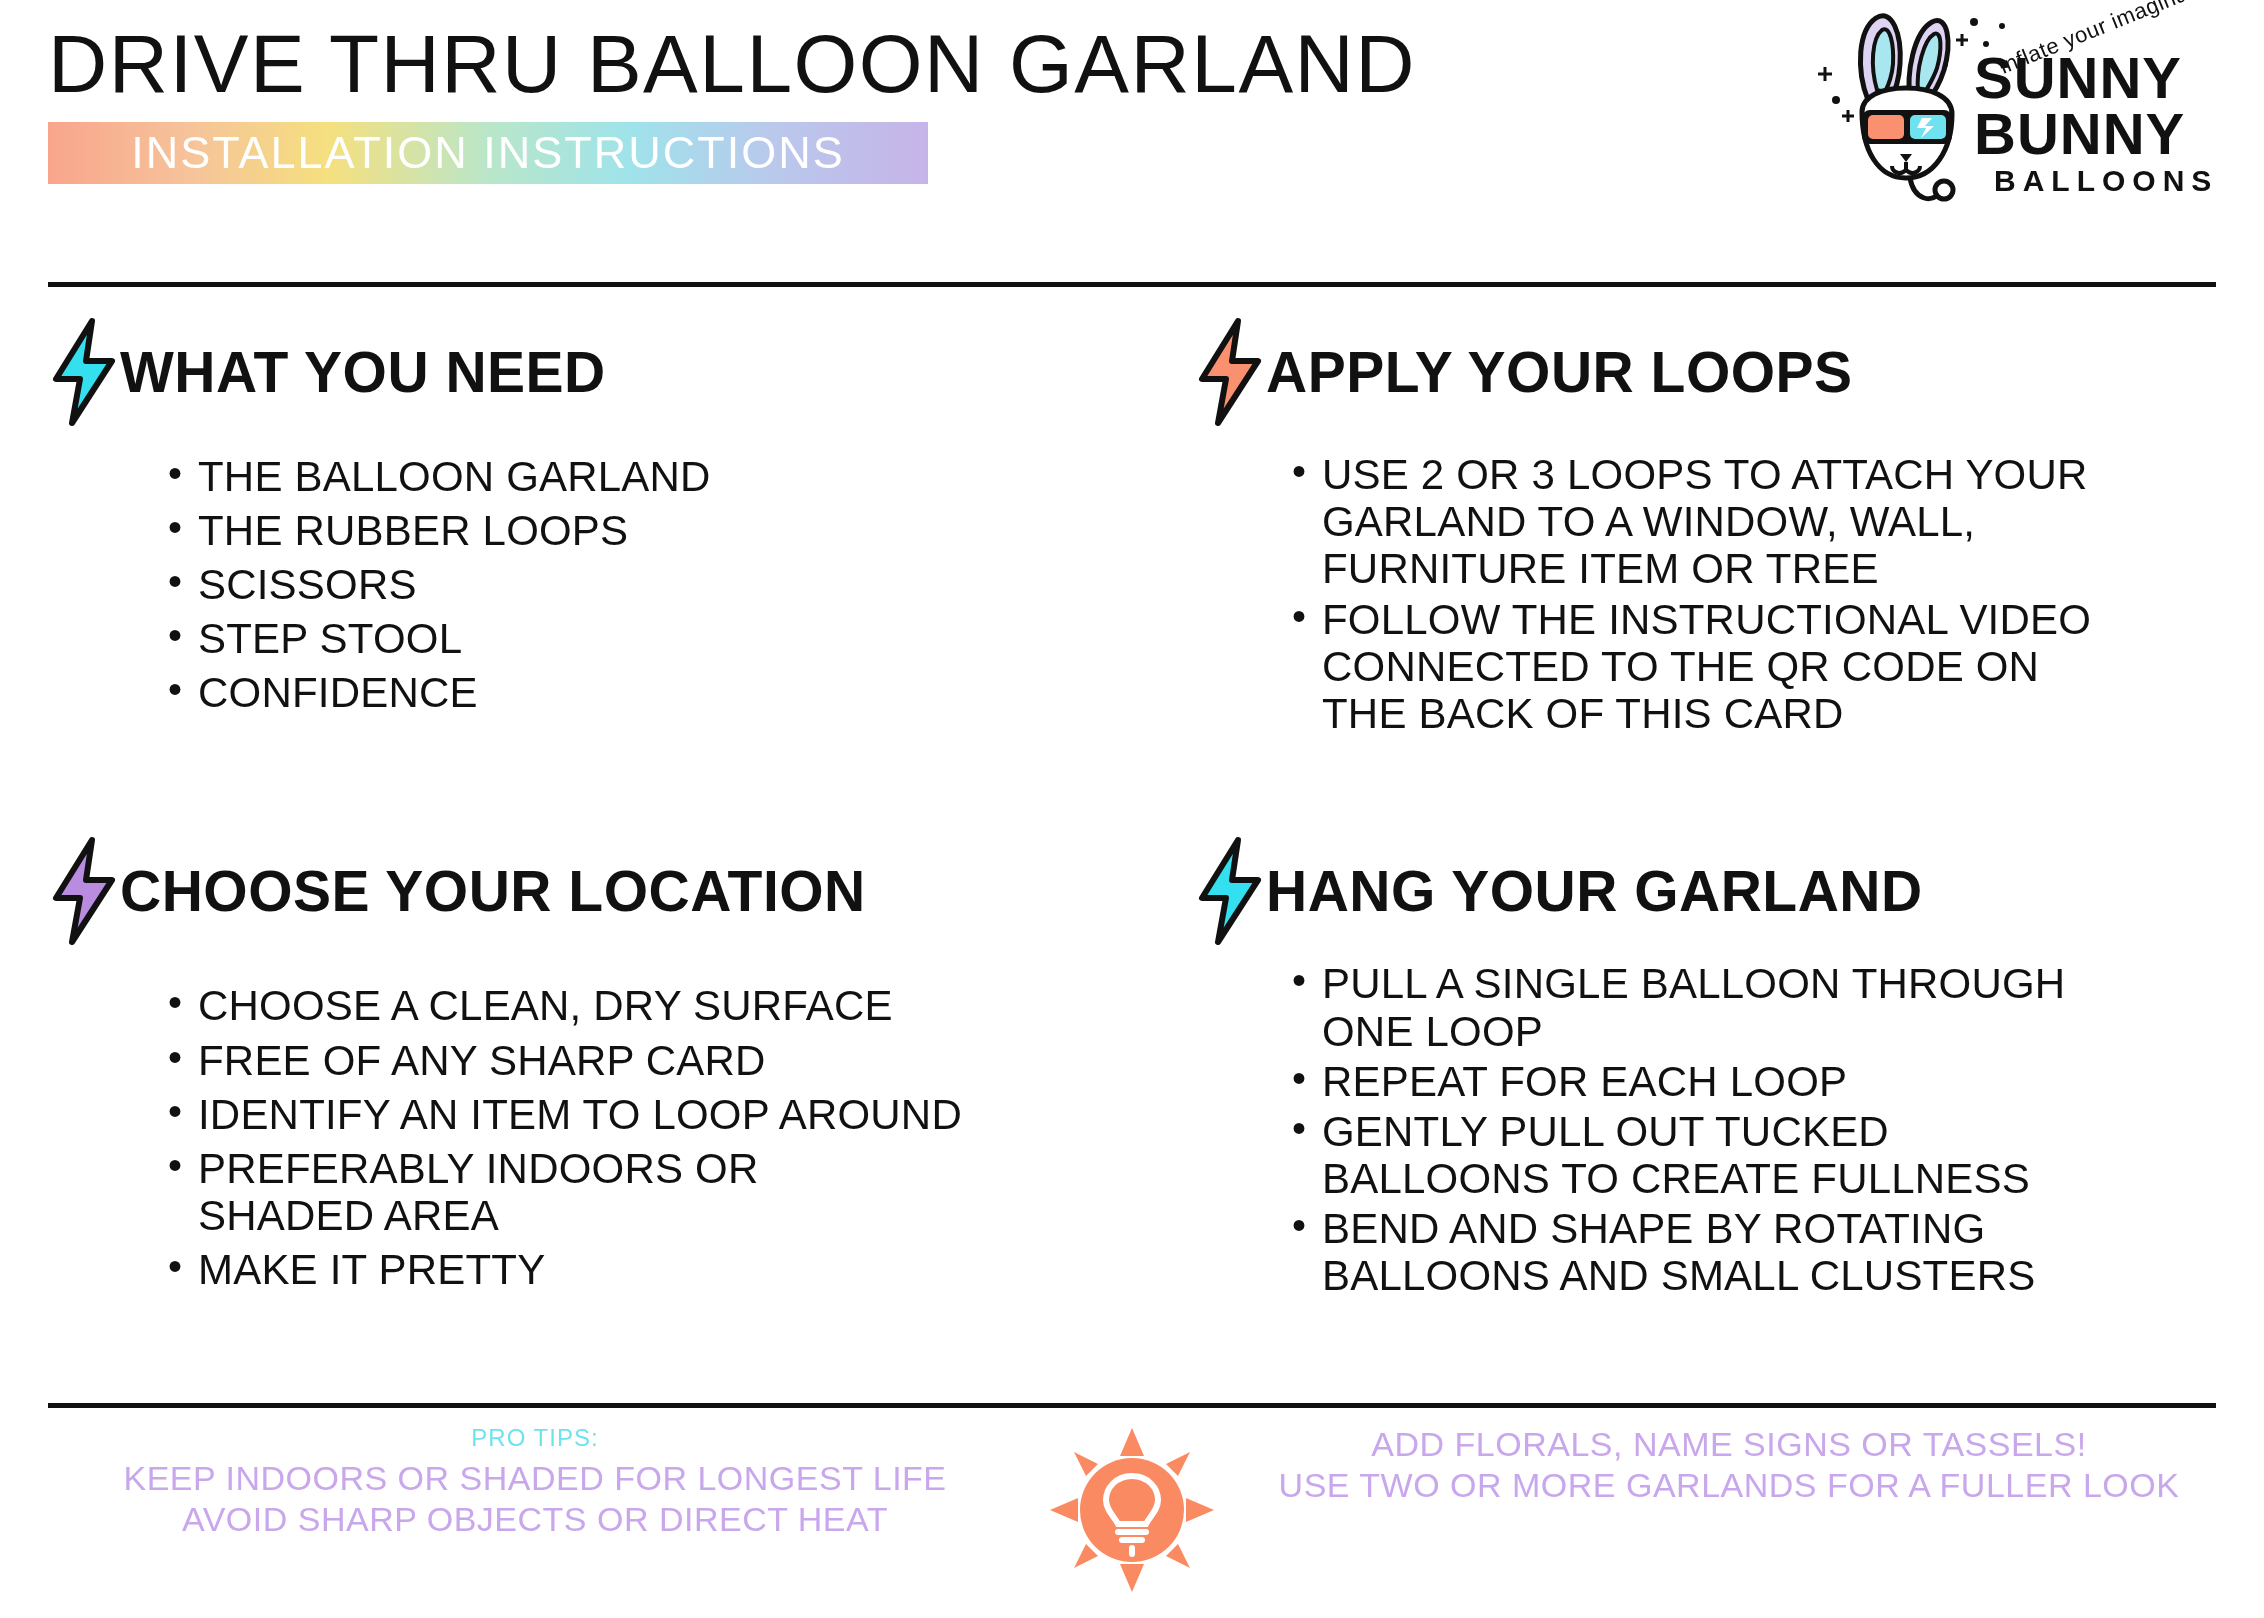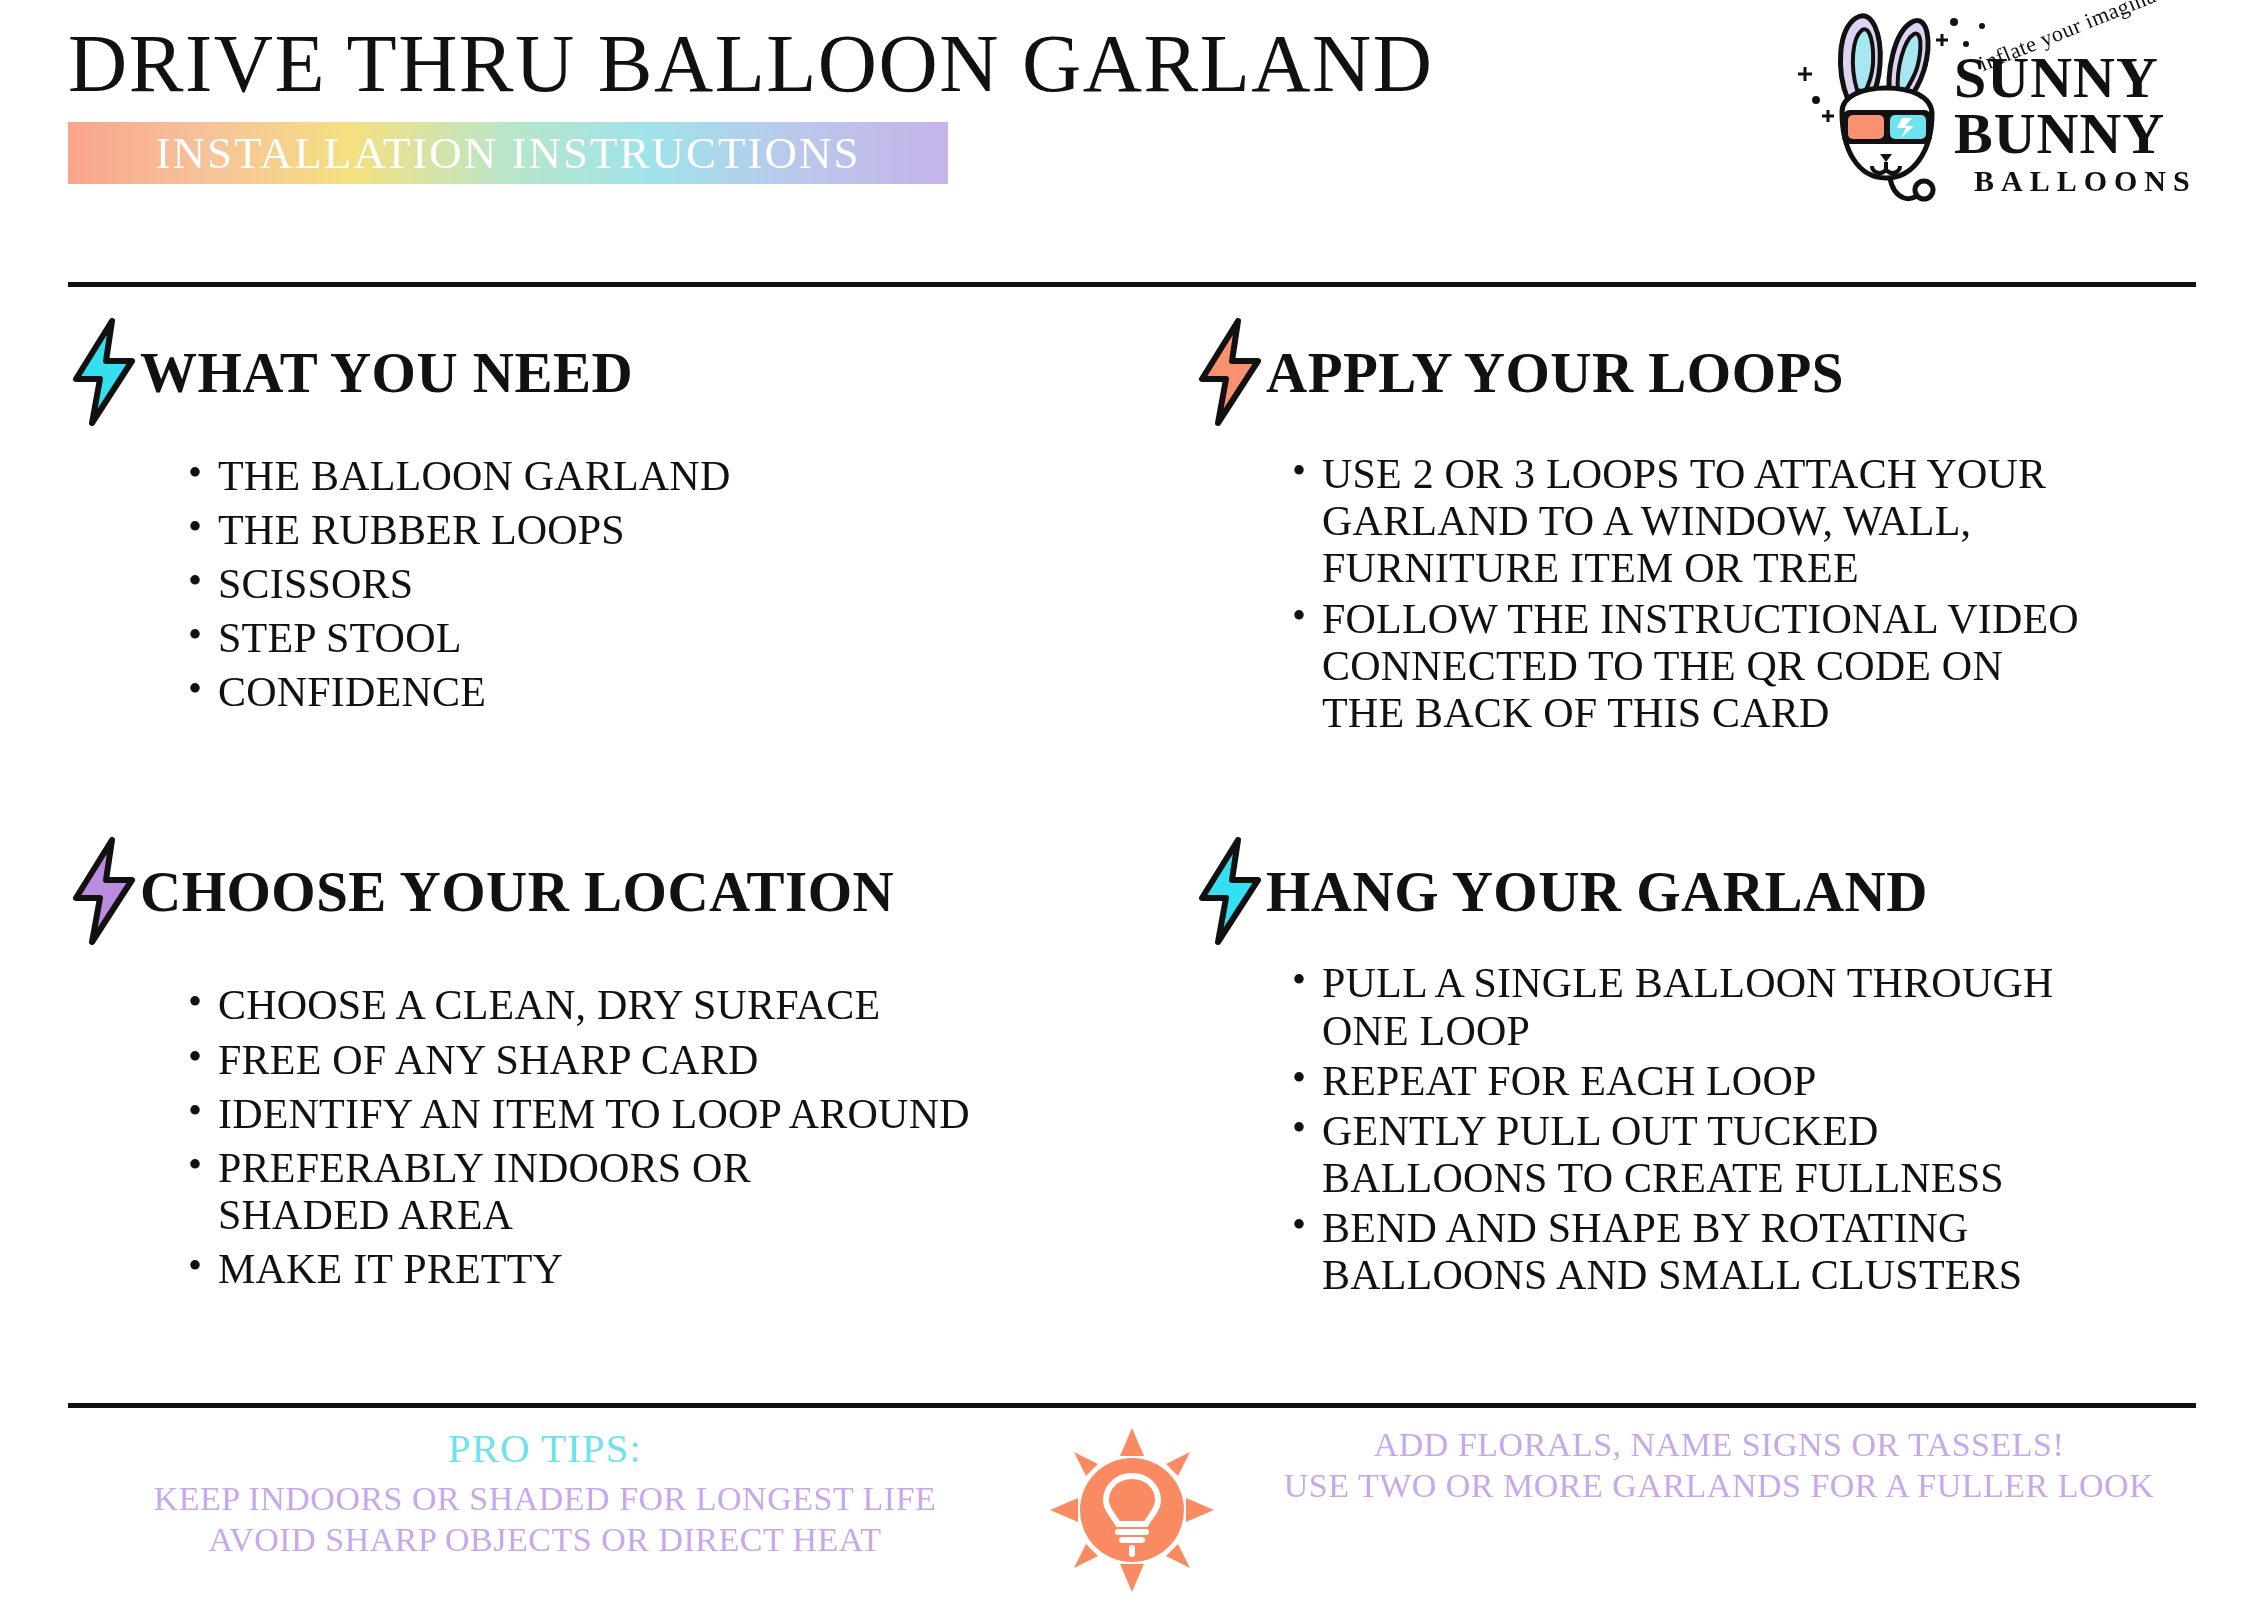--- a/index.html
+++ b/index.html
@@ -8,22 +8,21 @@
     height: 1618px;
     background: #ffffff;
     font-family: "Liberation Sans", sans-serif;
     overflow: hidden;
   }
   .page {
     position: relative;
     width: 2264px;
     height: 1196px;
     background: #fff;
-    padding: 0 68px;
-    font-family: Liberation Serif, serif;
+    padding: 0 48px;
   }
 
   
   .header {
     position: relative;
     height: 282px;
     display: flex;
     align-items: flex-start;
     justify-content: space-between;
   }
@@ -157,21 +156,21 @@
   
   .footer-rule { height: 5px; background: #111; width: 100%; margin-top: 6px; }
   .footer {
     display: grid;
     grid-template-columns: 1fr 220px 1fr;
     align-items: start;
     padding-top: 16px;
   }
   .footer-col { text-align: center; }
   .footer-head {
-    font-size: 41px;
+    font-size: 24px;
     letter-spacing: 1px;
     color: #6ee3ef;
     margin-bottom: 6px;
     white-space: nowrap;
   }
   .footer-head .pop { color: #c9a7ec; }
   .footer-line {
     font-size: 34px;
     letter-spacing: 0.5px;
     color: #c9a7ec;

